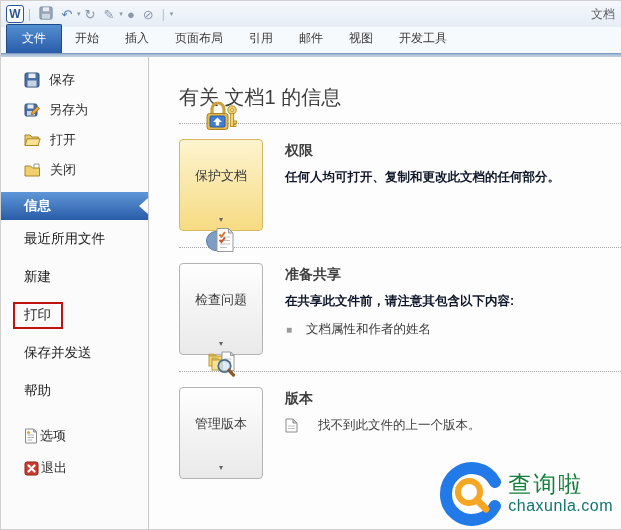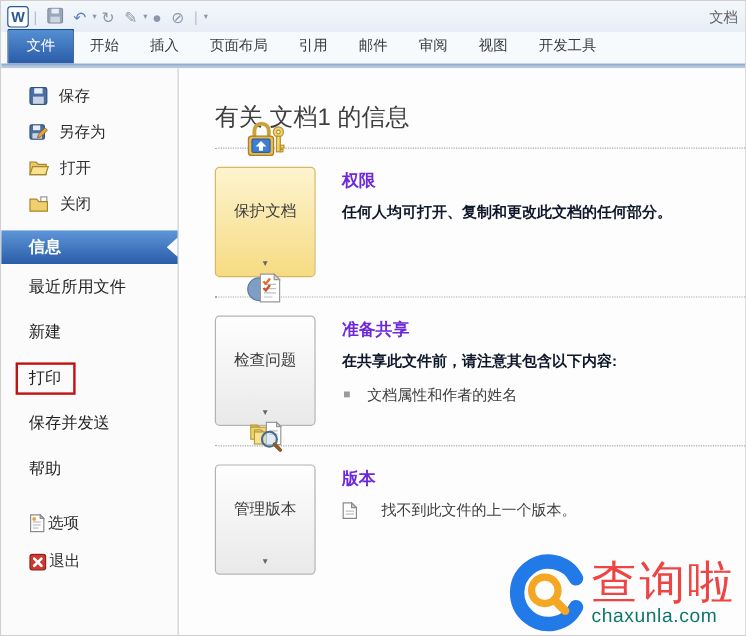--- a/index.html
+++ b/index.html
@@ -45,30 +45,30 @@
   .page-title { font-size:20px; color:#3f3f3f; padding-bottom:12px; border-bottom:1px dotted #a8a8a8; }
   .section { display:flex; padding:15px 0 16px; border-bottom:1px dotted #a8a8a8; }
   .section.last { border-bottom:none; }
   .bs-button { width:84px; height:92px; border-radius:4px; display:flex; flex-direction:column; align-items:center;
                justify-content:flex-end; padding-bottom:6px; font-size:13px; color:#3a3a3a; cursor:pointer; flex-shrink:0;gap:27px; }
   .bs-button .btn-icon { margin-bottom:3px; }
   .bs-button .drop { font-size:8px; color:#666; margin-top:3px; }
   .btn-yellow { background:linear-gradient(#fdf4cf,#f6db82); border:1px solid #d6b766; }
   .btn-white  { background:linear-gradient(#fefefe,#e9e9e9); border:1px solid #b3b3b3; }
   .sec-text { margin-left:22px; padding-top:3px; }
-  .sec-heading { font-size:14px; font-weight:bold; color:#6d28d9; margin-bottom:9px; }
+  .sec-heading { font-size:14px; font-weight:bold; color:#404040; margin-bottom:9px; }
   .sec-body { font-size:12.5px; color:#0f172a;font-weight:bold; }
   .bullet-row { margin-top:11px; font-size:12.5px; color:#3c3c3c; display:flex; align-items:center; }
   .bullet-glyph { color:#9b9b9b; font-size:10px; margin:0 14px 0 1px; }
   .version-row { display:flex; align-items:center; gap:20px; font-size:12.5px; color:#3c3c3c; }
 
   
   .watermark { position:absolute; right:8px; bottom:6px; display:flex; align-items:center; }
   .wm-text { margin-left:4px; }
-  .wm-brand { font-family:"DejaVu Serif","Liberation Serif",serif; font-size:38px; color:#ef4444; line-height:1; letter-spacing:2px; }
+  .wm-brand { font-family:"DejaVu Serif","Liberation Serif",serif; font-size:23px; color:#15803d; line-height:1; letter-spacing:2px; }
   .wm-domain { font-size:16px; color:#0f766e; letter-spacing:.5px; margin-top:1px; }
 </style>
 </head>
 <body>
 
 <div class="window">
 
   <div class="titlebar">
     <div class="word-logo">W</div>
     <span class="qat-sep">|</span>
@@ -91,21 +91,20 @@
     <span class="doc-label">文档</span>
   </div>
 
   <div class="tabrow">
     <span class="tab-file">文件</span>
     <span class="tab">开始</span>
     <span class="tab">插入</span>
     <span class="tab">页面布局</span>
     <span class="tab">引用</span>
     <span class="tab">邮件</span>
-    <span class="tab">审阅</span>
     <span class="tab">视图</span>
     <span class="tab">开发工具</span>
   </div>
   <div class="tab-underline"></div>
 
   <div class="bodywrap">
 
     <div class="sidebar">
 
       <div class="file-item">

